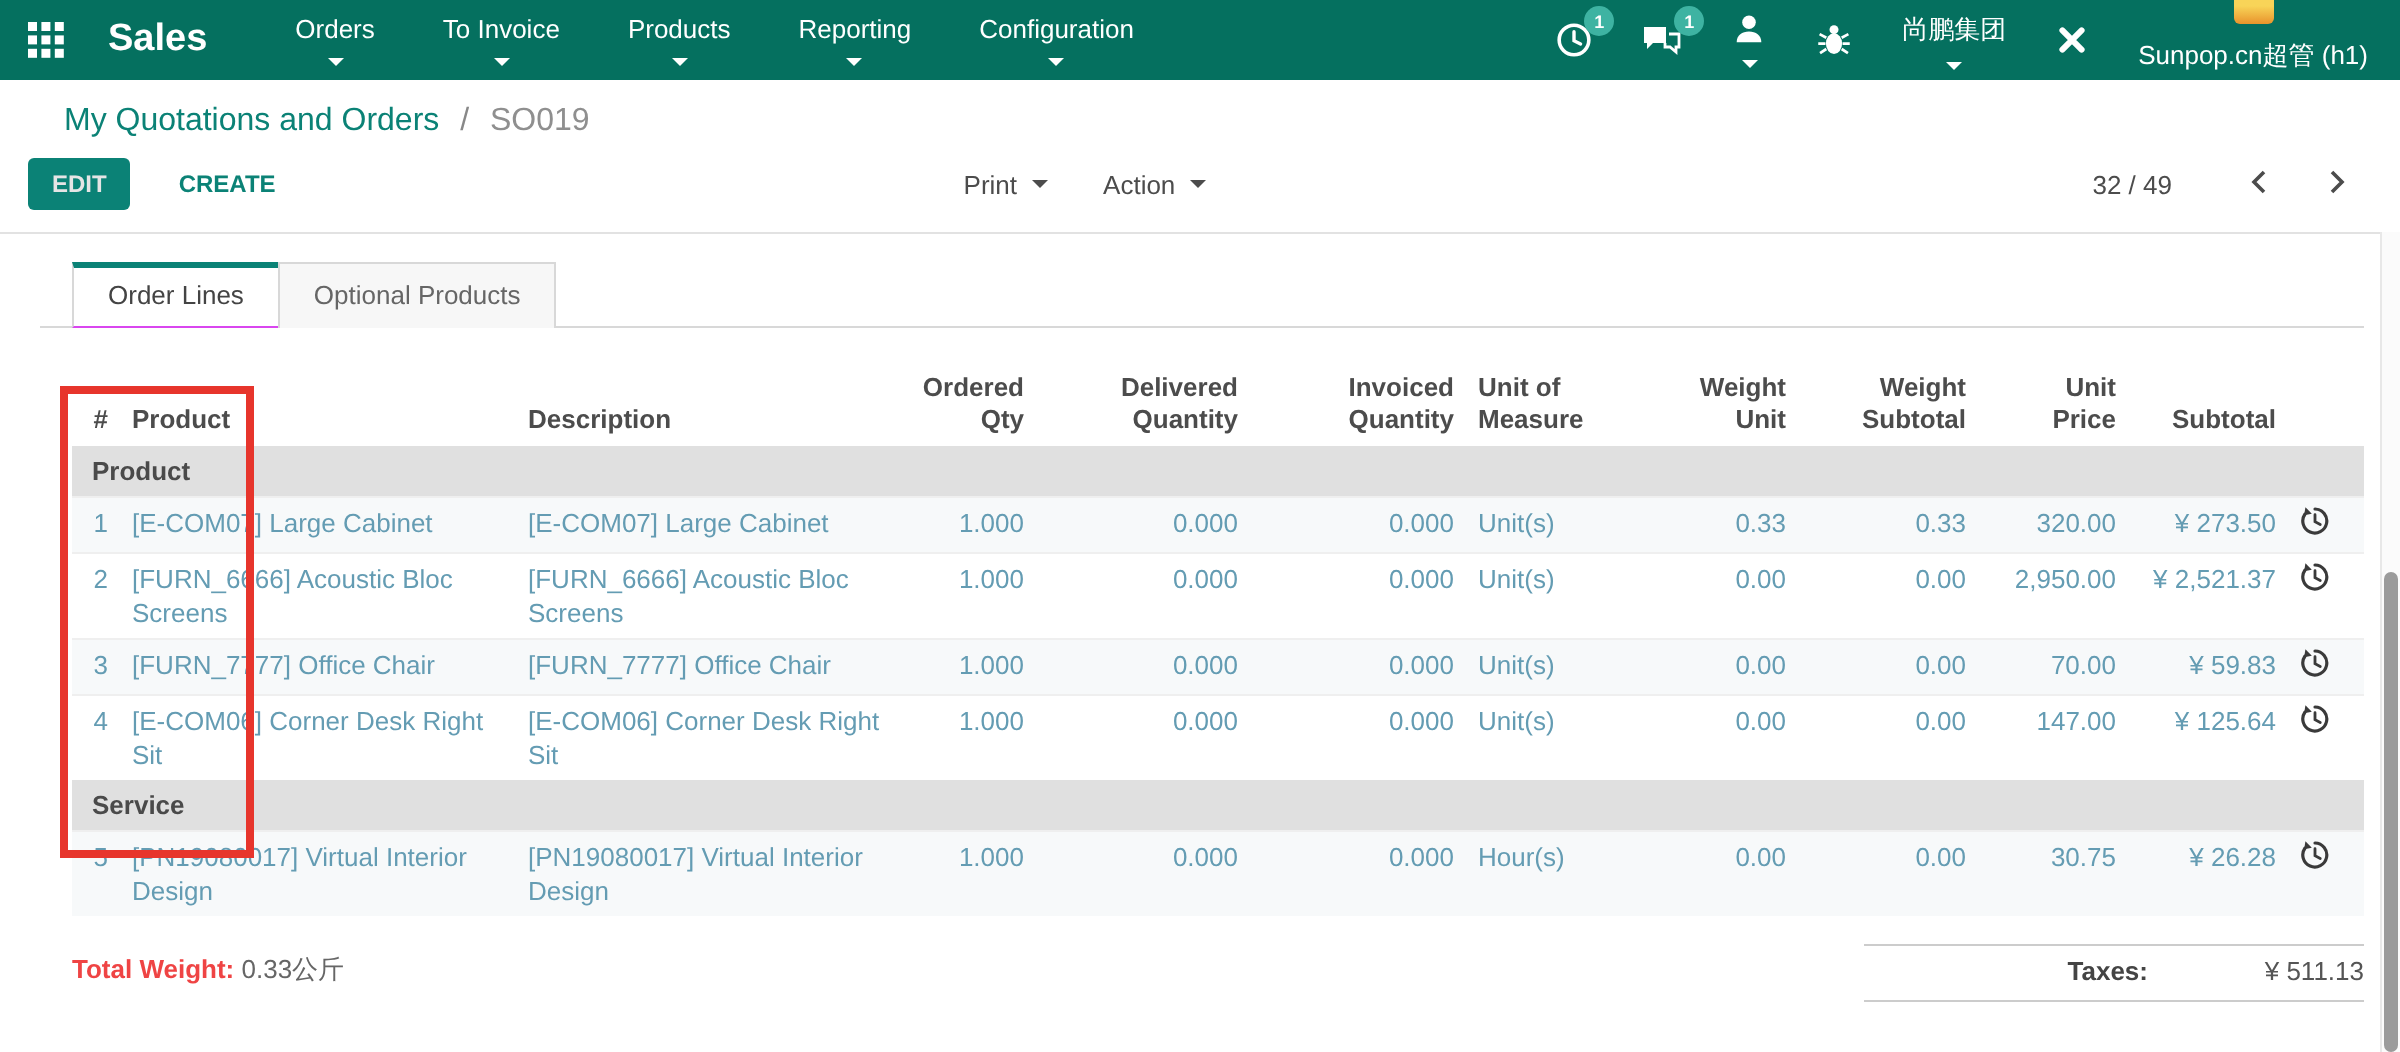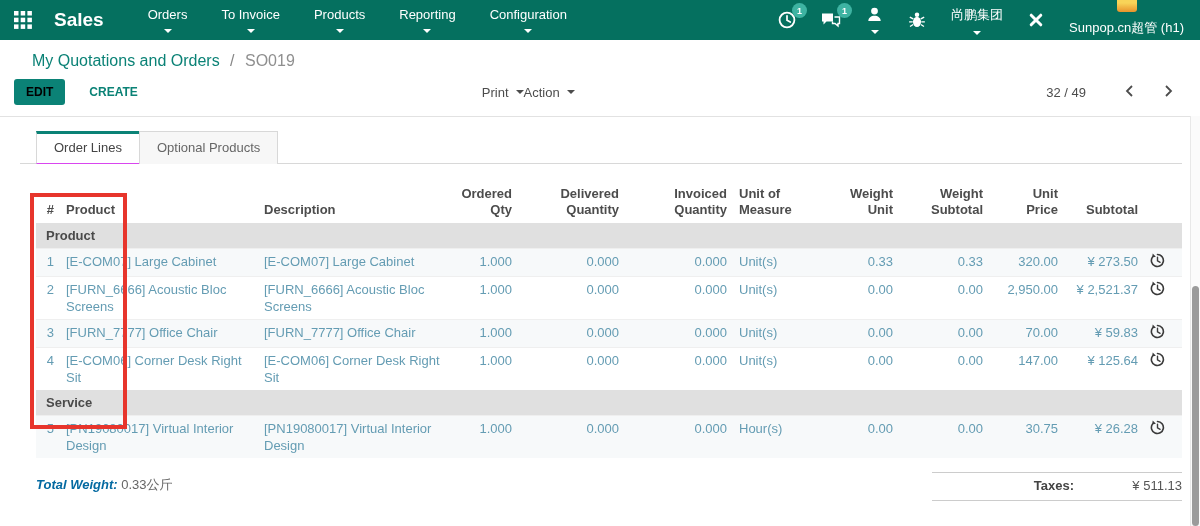--- a/index.html
+++ b/index.html
@@ -20,23 +20,23 @@
   .badge { position:absolute; top:-8px; right:-11px; background:#3eb3a2; color:#fff; border-radius:50%; min-width:15px; height:15px; font-size:9px; display:flex; align-items:center; justify-content:center; font-weight:bold; }
   .avatar { width:20px; height:20px; border-radius:3px; background:linear-gradient(180deg,#f8d458 55%, #e8932c 100%); display:inline-block; }
 
   
   .control-panel { border-bottom:1px solid #e2e2e2; padding-top:12px; background:#fff; }
   .breadcrumb { padding-left:32px; font-size:16px; }
   .breadcrumb a { color:#0b8276; text-decoration:none; cursor:pointer; }
   .bc-sep { color:#888; margin:0 6px; }
   .bc-current { color:#8f8f8f; }
   .cp-row { display:flex; align-items:center; padding:9px 18px 11px 14px; }
-  .btn-edit { background:#0b8276; color:#000000; font-weight:bold; font-size:12px; padding:6px 12px; border:none; border-radius:3px; cursor:pointer; font-family:inherit; }
+  .btn-edit { background:#0b8276; color:#e5e5e5; font-weight:bold; font-size:12px; padding:6px 12px; border:none; border-radius:3px; cursor:pointer; font-family:inherit; }
   .btn-create { color:#0b8276; font-weight:bold; font-size:12px; margin-left:18px; background:none; border:none; cursor:pointer; font-family:inherit; }
-  .cp-mid { margin-left:338px; display:flex; font-size:13px; }
+  .cp-mid { margin-left:338px; display:flex; gap:28px; font-size:13px; }
   .dd { display:flex; align-items:center; gap:7px; cursor:pointer; color:#4c4c4c; }
   .cp-right { margin-left:auto; display:flex; align-items:center; gap:14px; }
   .pager-value { font-size:13px; color:#4c4c4c; margin-right:16px; cursor:pointer; }
   .pager-btn { background:none; border:none; cursor:pointer; padding:2px 8px; }
 
   
   .tabs { display:flex; margin:14px 18px 0 20px; border-bottom:1px solid #d8d8d8; padding-left:16px; }
   .tab { padding:8px 17px; font-size:13px; border:1px solid #d8d8d8; border-bottom:none; background:#f7f7f7; color:#666; margin-right:-1px; margin-bottom:-1px; cursor:pointer; white-space:nowrap; }
   .tab.active { background:#fff; border-top:3px solid #0b8276; padding-top:6px; color:#444; border-bottom:1px solid #d946ef; }
 
@@ -50,21 +50,21 @@
   .olist tr.group-row td { background:#e0e0e0; color:#4a4a4a; font-weight:bold; padding:4px 10px; }
   .t-right { text-align:right; }
   .t-left { text-align:left; }
   .num-cell { white-space:nowrap; }
   .hist-cell { text-align:left; padding-left:8px; }
   .hist-cell svg { cursor:pointer; }
 
   
   .sheet-footer { display:flex; justify-content:space-between; margin:14px 18px 0 36px; }
   .total-weight { font-size:13px; padding-top:4px; }
-  .total-weight b { color:#0369a1;font-style:italic; }
+  .total-weight b { color:#ef4444; }
   .total-weight span.val { color:#666; }
   .totals-box { width:250px; border-top:1px solid #ccc; font-size:13px; }
   .totals-row { display:flex; justify-content:flex-end; align-items:baseline; padding:5px 0; }
   .totals-row .lbl { font-weight:bold; color:#444; text-align:right; }
   .totals-row .val { width:108px; text-align:right; color:#555; }
   .totals-row.grand { border-top:1px solid #ccc; margin-top:2px; padding-top:7px; }
 
   
   .annotation-box { position:absolute; left:30px; top:193px; width:97px; height:236px; border:4px solid #e7352c; pointer-events:none; }
   .scrollbar-track { position:absolute; right:0; top:116px; width:10px; height:410px; background:#fbfbfb; border-left:1px solid #e8e8e8; }

